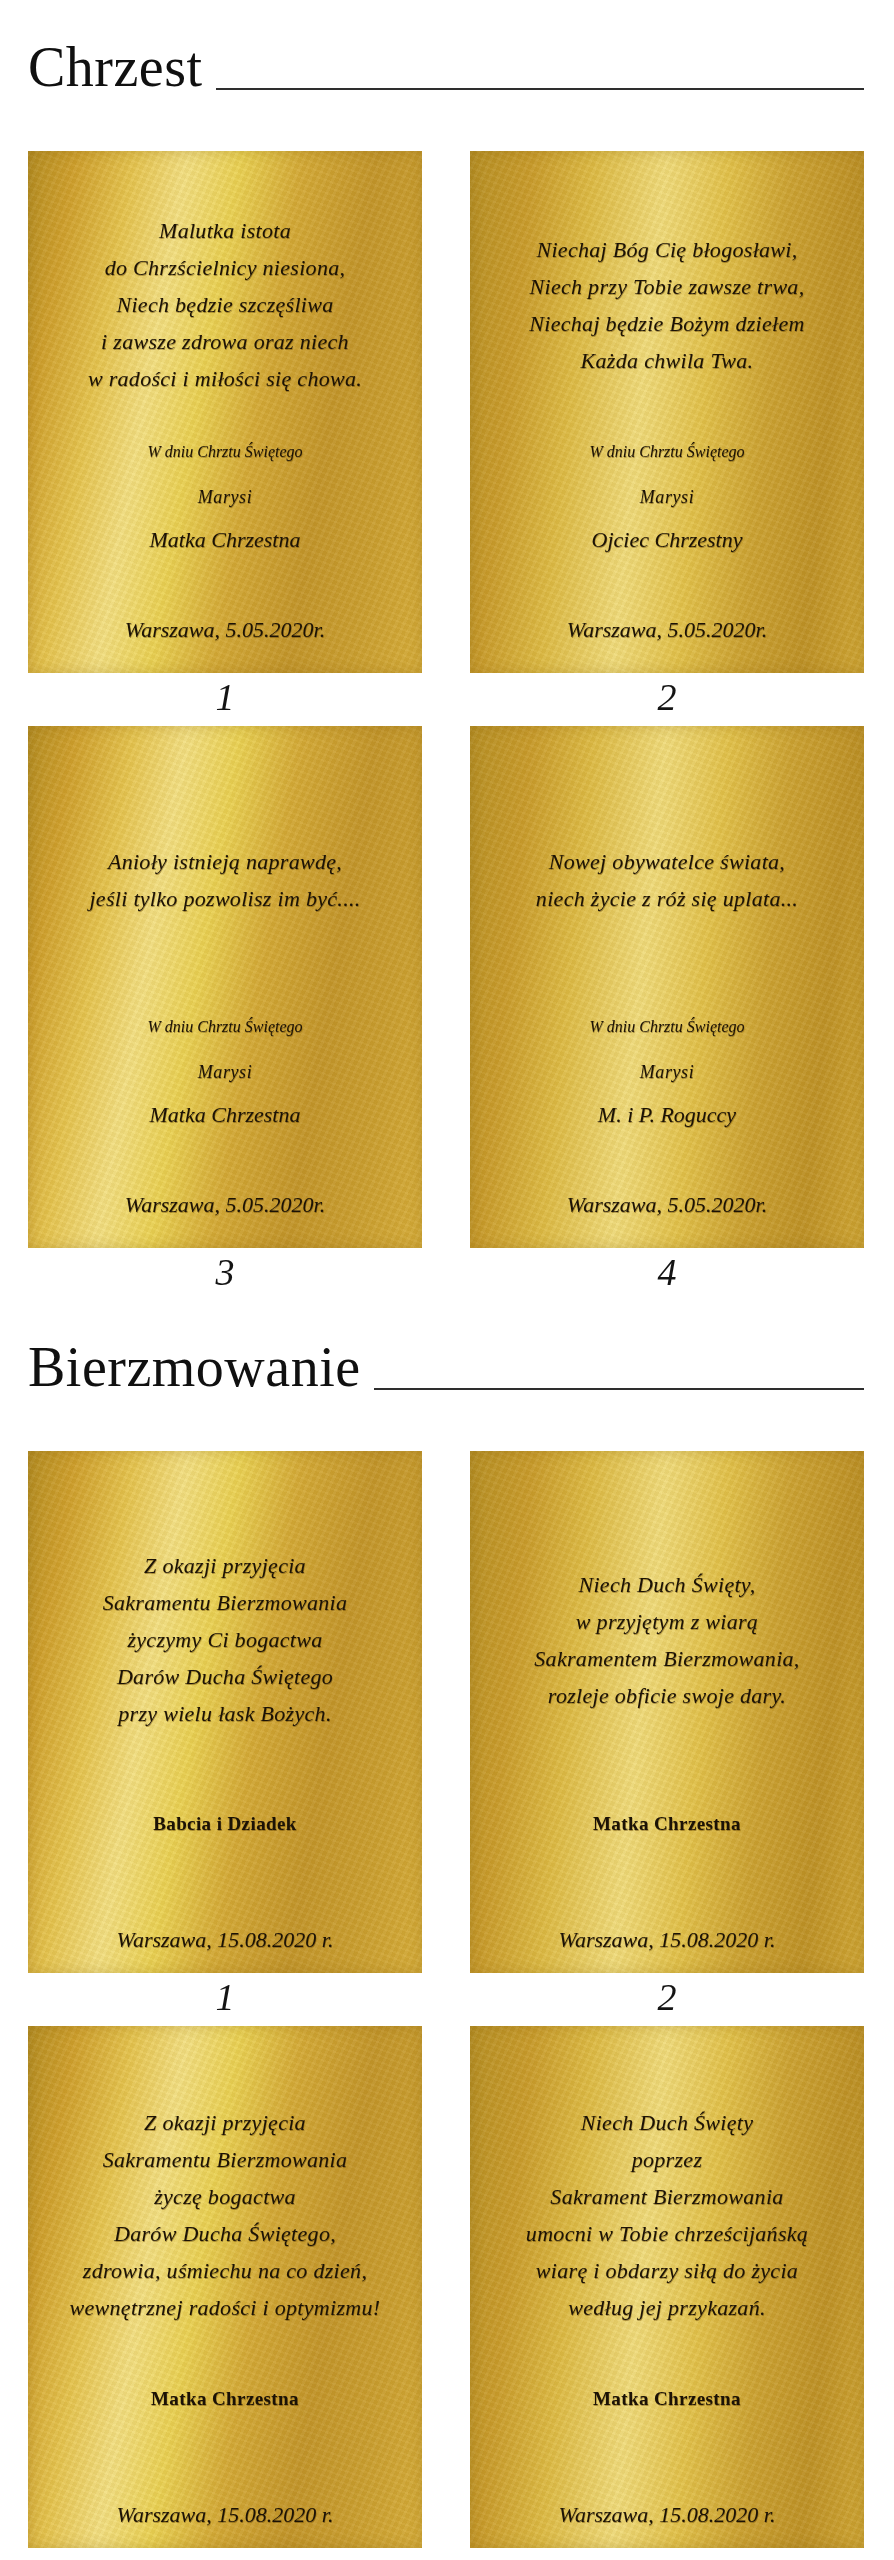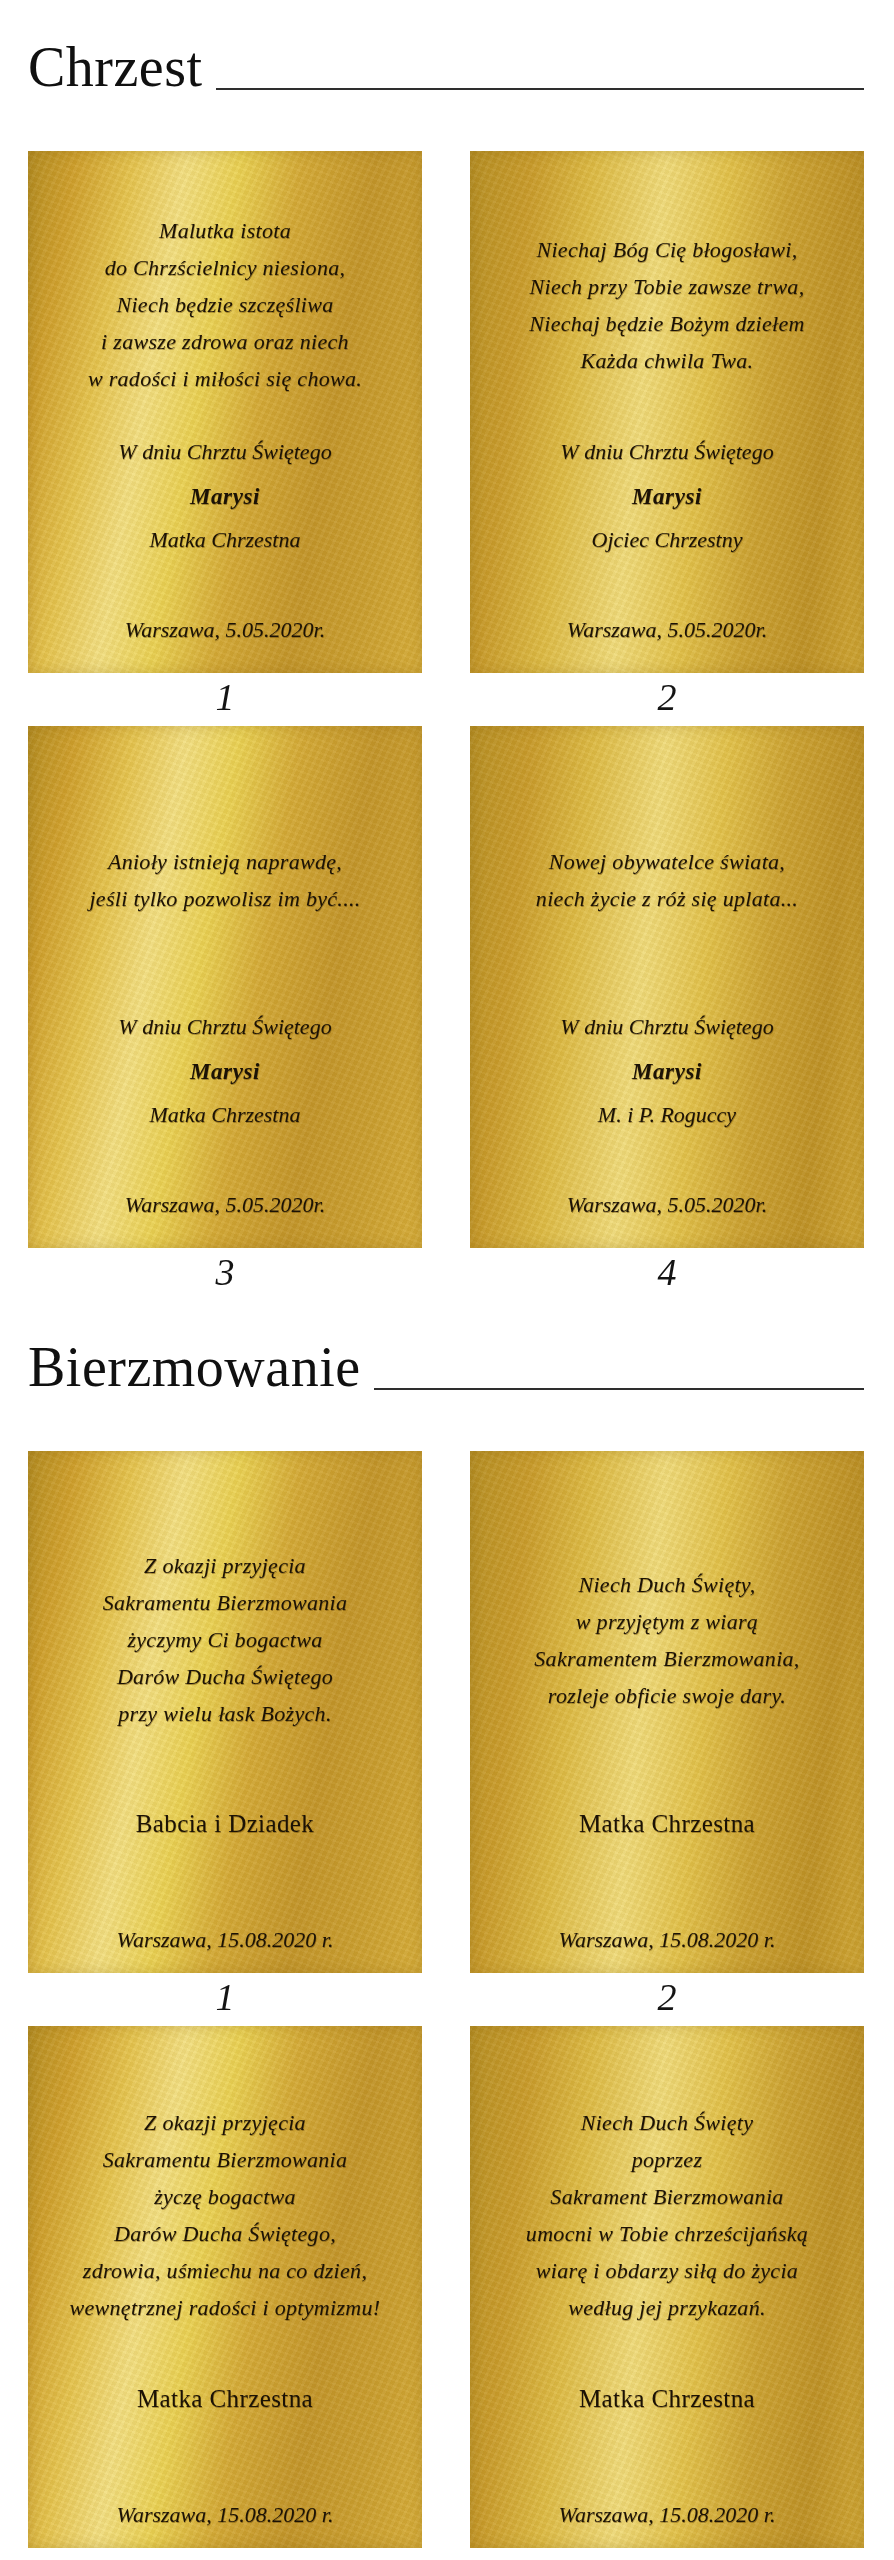--- a/index.html
+++ b/index.html
@@ -104,42 +104,42 @@
     letter-spacing: 0.3px;
     text-shadow: 0.5px 0.5px 0.5px rgba(90,60,0,0.45);
   }
 
   .dedication {
     flex: 0 0 auto;
     text-shadow: 0.5px 0.5px 0.5px rgba(90,60,0,0.45);
   }
   .ded-occasion {
     font-style: italic;
-    font-size: 22px;
+    font-size: 16px;
     line-height: 30px;
   }
   .ded-name {
     font-style: italic;
-    font-weight: 700;
-    font-size: 23px;
+    font-weight: 400;
+    font-size: 18px;
     line-height: 32px;
     margin-top: 14px;
     letter-spacing: 0.6px;
   }
   .ded-from {
     font-style: italic;
     font-size: 22px;
     line-height: 30px;
     margin-top: 12px;
   }
 
   .signature {
     flex: 0 0 auto;
-    font-weight: 400;
-    font-size: 25px;
+    font-weight: 700;
+    font-size: 19px;
     line-height: 34px;
     letter-spacing: 0.4px;
     text-shadow: 0.5px 0.5px 0.5px rgba(90,60,0,0.45);
   }
 
   .date {
     flex: 0 0 auto;
     font-style: italic;
     font-size: 22px;
     line-height: 30px;

